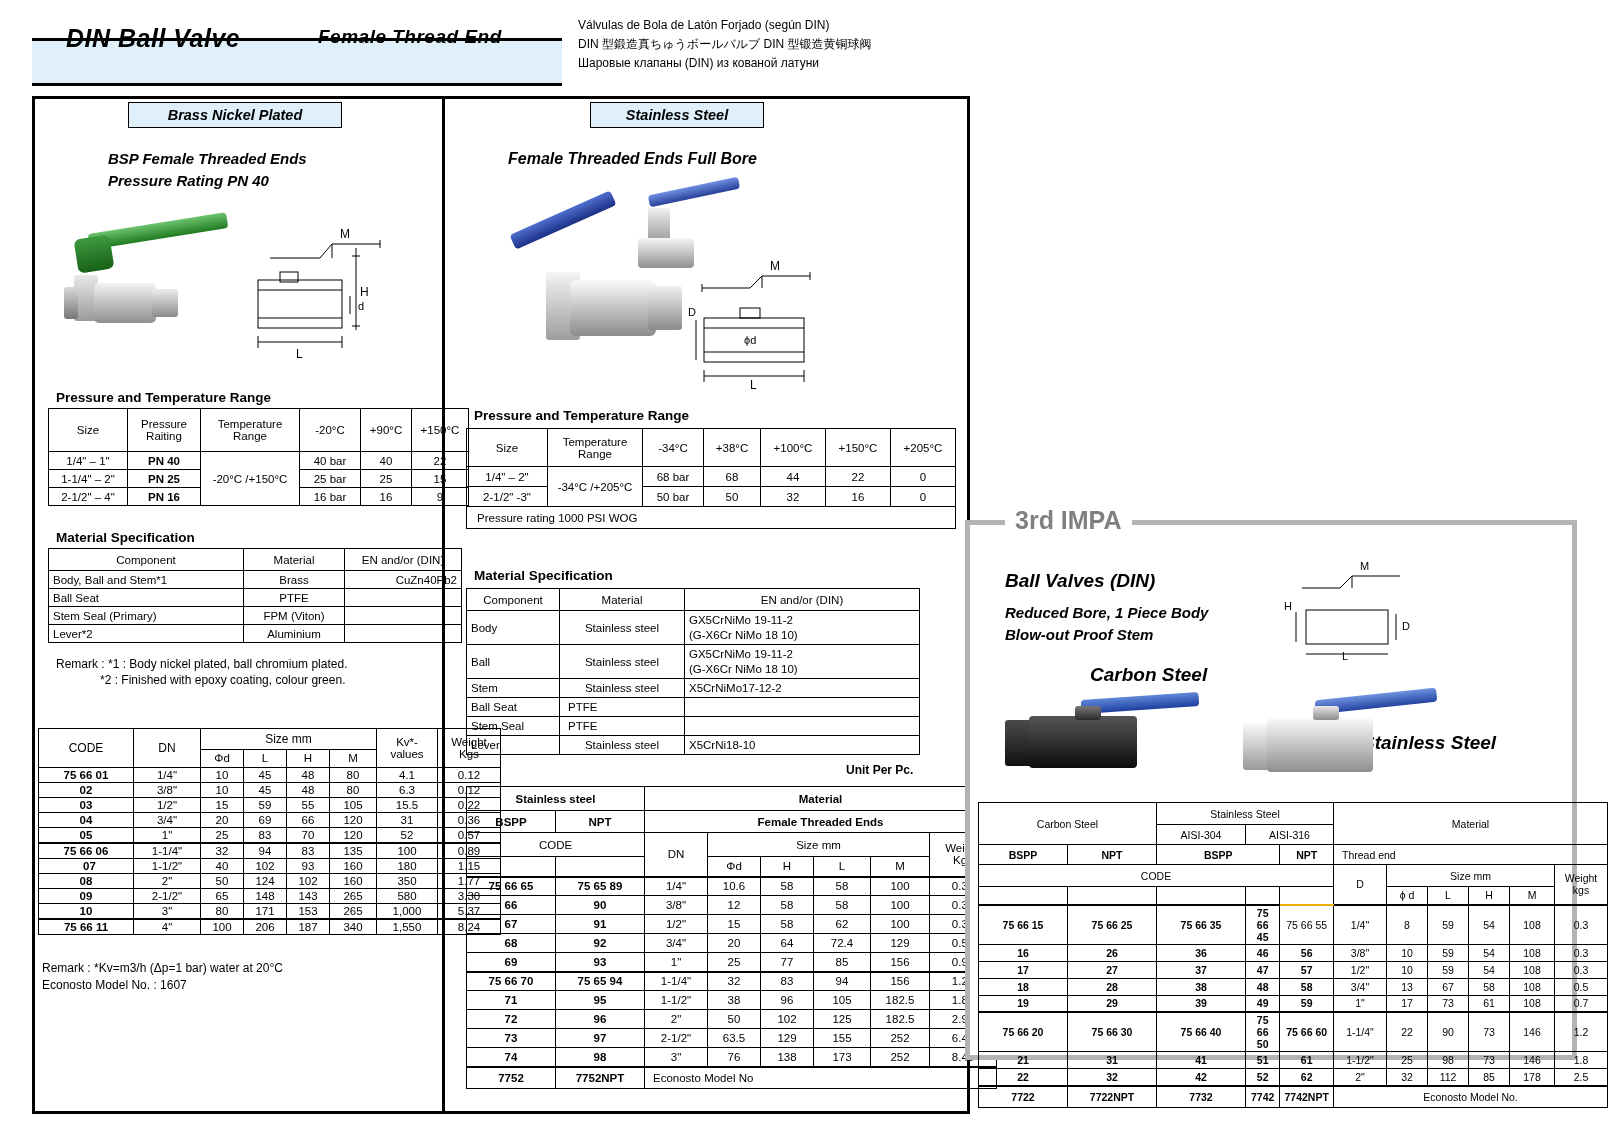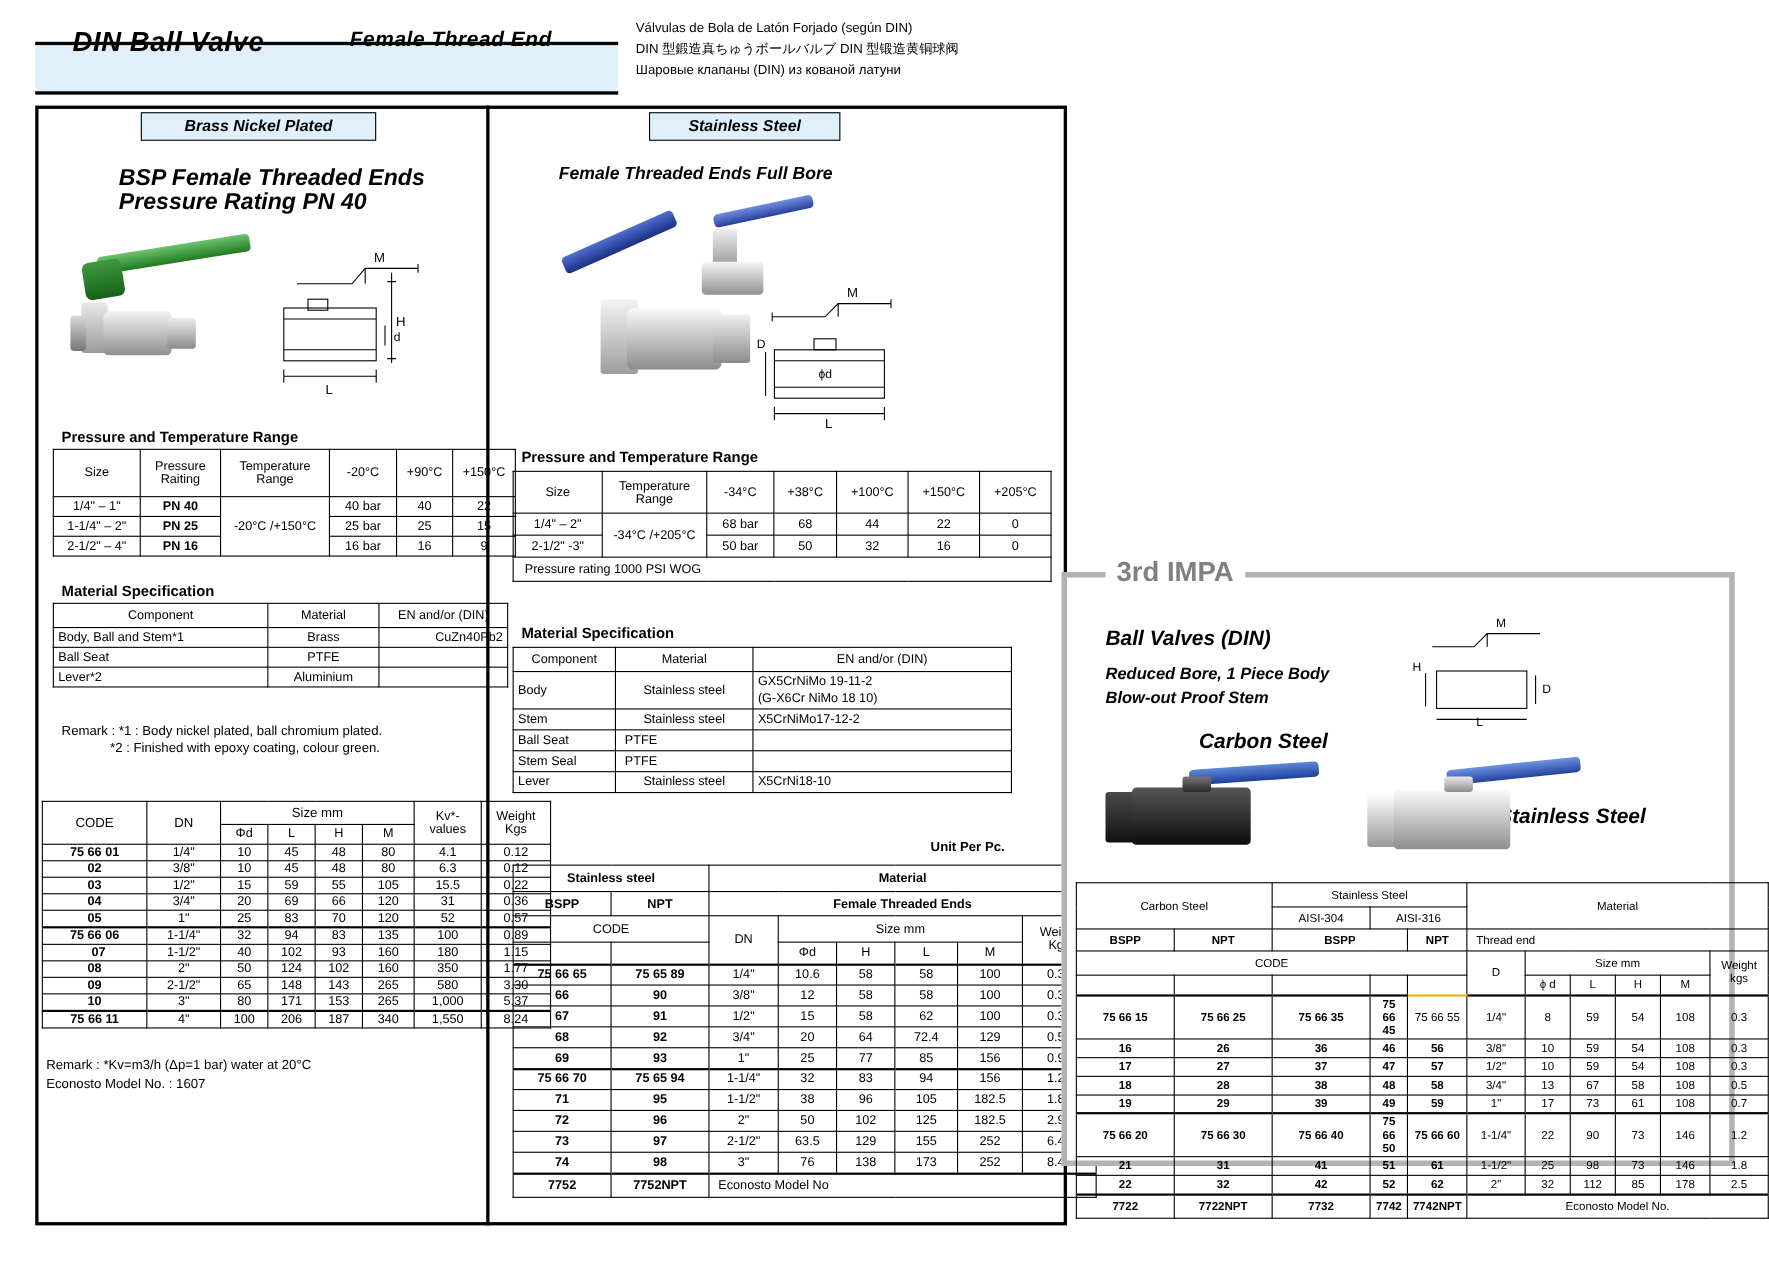--- a/index.html
+++ b/index.html
@@ -36,21 +36,21 @@
   }
   .vdiv{position:absolute;left:442px;top:96px;width:3px;height:1018px;background:#000;}
 
   .cap{
     position:absolute;height:24px;background:#dff0fb;border:1px solid #000;
     font-size:14.5px;font-weight:bold;font-style:italic;text-align:center;line-height:24px;
   }
   .cap.l{left:128px;top:102px;width:212px;}
   .cap.r{left:590px;top:102px;width:172px;}
 
-  .sec-t{position:absolute;font-size:21px;font-weight:bold;font-style:italic;}
+  .sec-t{position:absolute;font-size:15px;font-weight:bold;font-style:italic;}
   .lbl{position:absolute;font-size:13.5px;font-weight:bold;}
   .txt{position:absolute;font-size:12px;line-height:16px;}
 
   table.g{border-collapse:collapse;font-size:11.5px;}
   table.g td,table.g th{border:1px solid #000;padding:1px 4px;text-align:center;font-weight:normal;}
   .tblwrap{position:absolute;}
 
   
   .art{position:absolute;}
   .lever{position:absolute;border-radius:4px;}
@@ -175,20 +175,25 @@
         <td style="text-align:left;">Body, Ball and Stem*1</td>
         <td>Brass</td>
         <td style="text-align:right;">CuZn40Pb2</td>
       </tr>
       <tr style="height:18px;">
         <td style="text-align:left;">Ball Seat</td>
         <td>PTFE</td>
         <td></td>
       </tr>
       <tr style="height:18px;">
+        <td style="text-align:left;">Stem Seal (Primary)</td>
+        <td>FPM (Viton)</td>
+        <td></td>
+      </tr>
+      <tr style="height:18px;">
         <td style="text-align:left;">Lever*2</td>
         <td>Aluminium</td>
         <td></td>
       </tr>
     </tbody>
       </table>
   </div>
 
   <div class="txt" style="left:56px;top:656px;">Remark :  *1 : Body nickel plated, ball chromium plated.</div>
   <div class="txt" style="left:100px;top:672px;">*2 : Finished with epoxy coating, colour green.</div>
@@ -404,20 +409,26 @@
         <td style="width:84px;">Component</td>
         <td style="width:116px;">Material</td>
         <td style="width:226px;">EN and/or (DIN)</td>
       </tr>
       <tr style="height:34px;">
         <td style="text-align:left;">Body</td>
         <td>Stainless steel</td>
         <td style="text-align:left;white-space:pre-line;line-height:15px;">GX5CrNiMo 19-11-2
 (G-X6Cr NiMo 18 10)</td>
       </tr>
+      <tr style="height:34px;">
+        <td style="text-align:left;">Ball</td>
+        <td>Stainless steel</td>
+        <td style="text-align:left;white-space:pre-line;line-height:15px;">GX5CrNiMo 19-11-2
+(G-X6Cr NiMo 18 10)</td>
+      </tr>
       <tr style="height:19px;">
         <td style="text-align:left;">Stem</td>
         <td>Stainless steel</td>
         <td style="text-align:left;margin-left:40px;">X5CrNiMo17-12-2</td>
       </tr>
       <tr style="height:19px;">
         <td style="text-align:left;">Ball Seat</td>
         <td style="text-align:left;padding-left:8px;">PTFE</td>
         <td></td>
       </tr>

